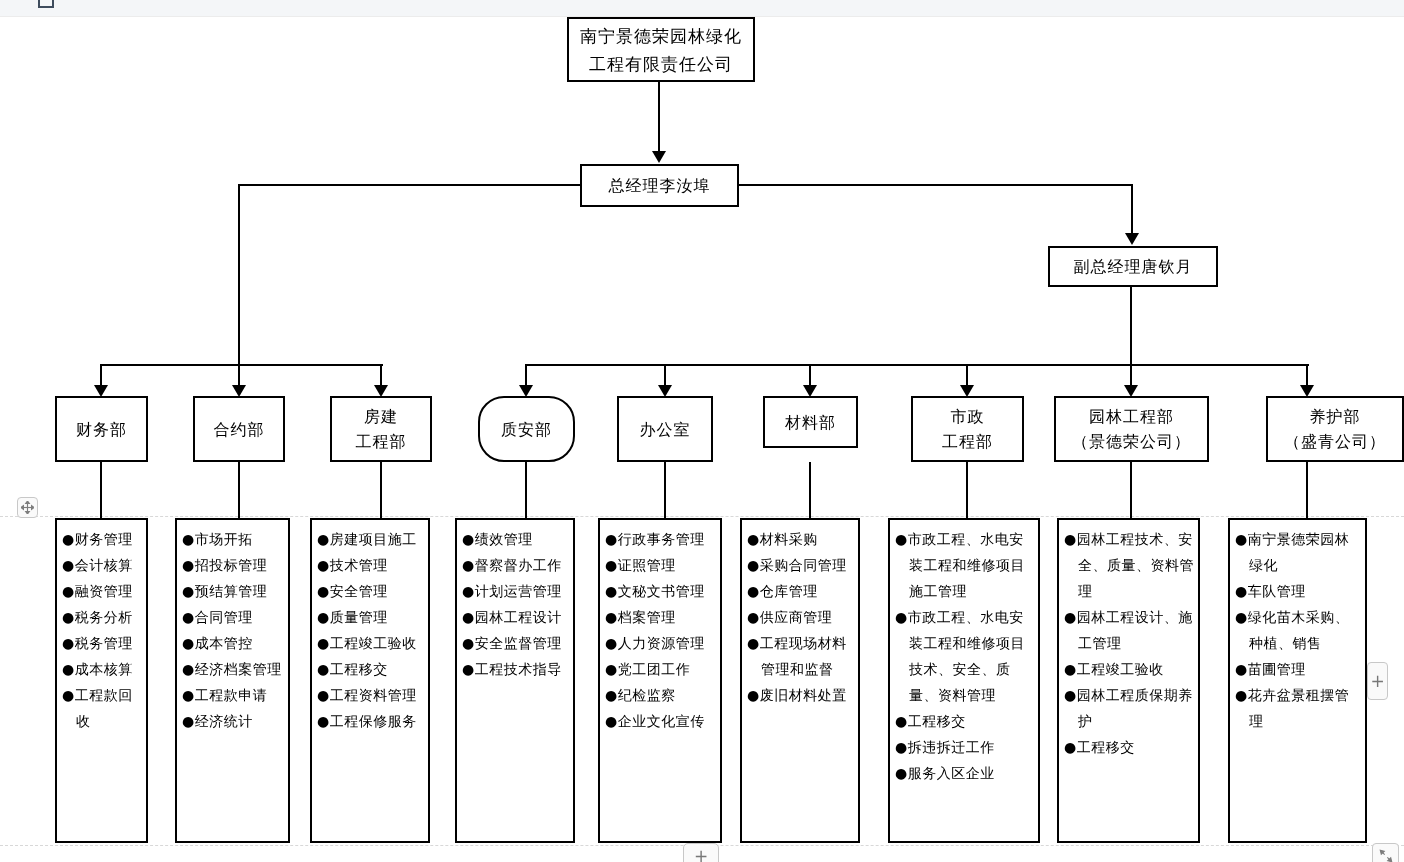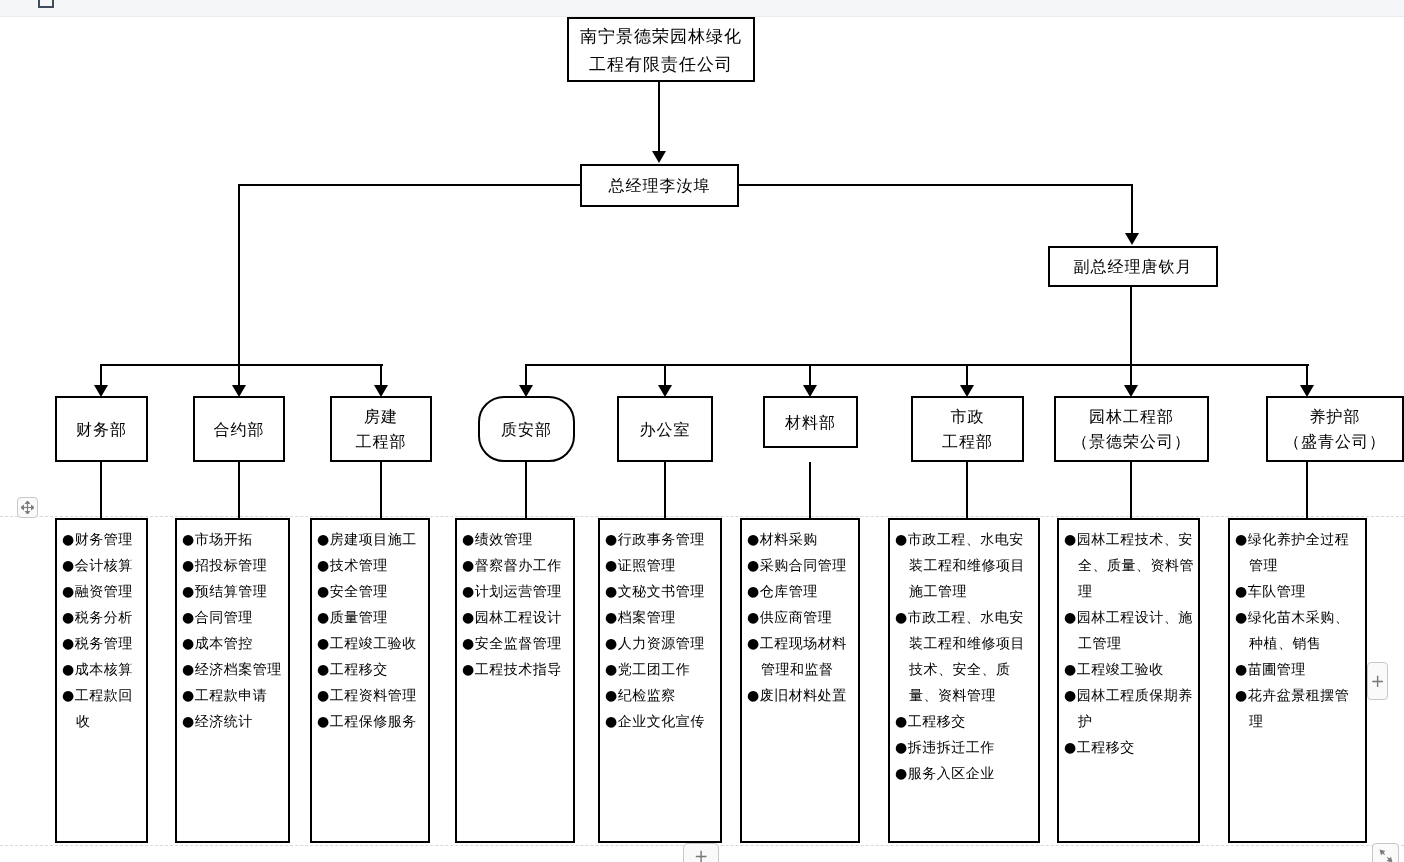--- a/index.html
+++ b/index.html
@@ -186,21 +186,21 @@
         <div class="duty">●工程移交</div>
       </div>
       <div class="vline" style="left: 1306px; top: 364px; height: 22px;"></div>
       <div class="arr" style="left: 1300px; top: 385px;"></div>
       <div class="obox dept-box" style="left: 1238px; top: 396px; width: 138px; height: 66px; margin-left: 28px;">
         <div class="bl">养护部</div>
         <div class="bl">（盛青公司）</div>
       </div>
       <div class="vline" style="left: 1306px; top: 462px; height: 56px;"></div>
       <div class="list-box" style="left: 1228px; top: 518px; width: 139px; height: 325px;">
-        <div class="duty">●绿化养护全过程管理</div>
+        <div class="duty">●南宁景德荣园林绿化</div>
         <div class="duty">●车队管理</div>
         <div class="duty">●绿化苗木采购、种植、销售</div>
         <div class="duty">●苗圃管理</div>
         <div class="duty">●花卉盆景租摆管理</div>
       </div>
     </div>
 
   <div class="ctrl" style="left:17px;top:497px;width:21px;height:21px;">
     <svg width="13" height="13" viewBox="0 0 16 16">
       <g stroke="#7d7d7d" stroke-width="1.4" fill="#7d7d7d">

